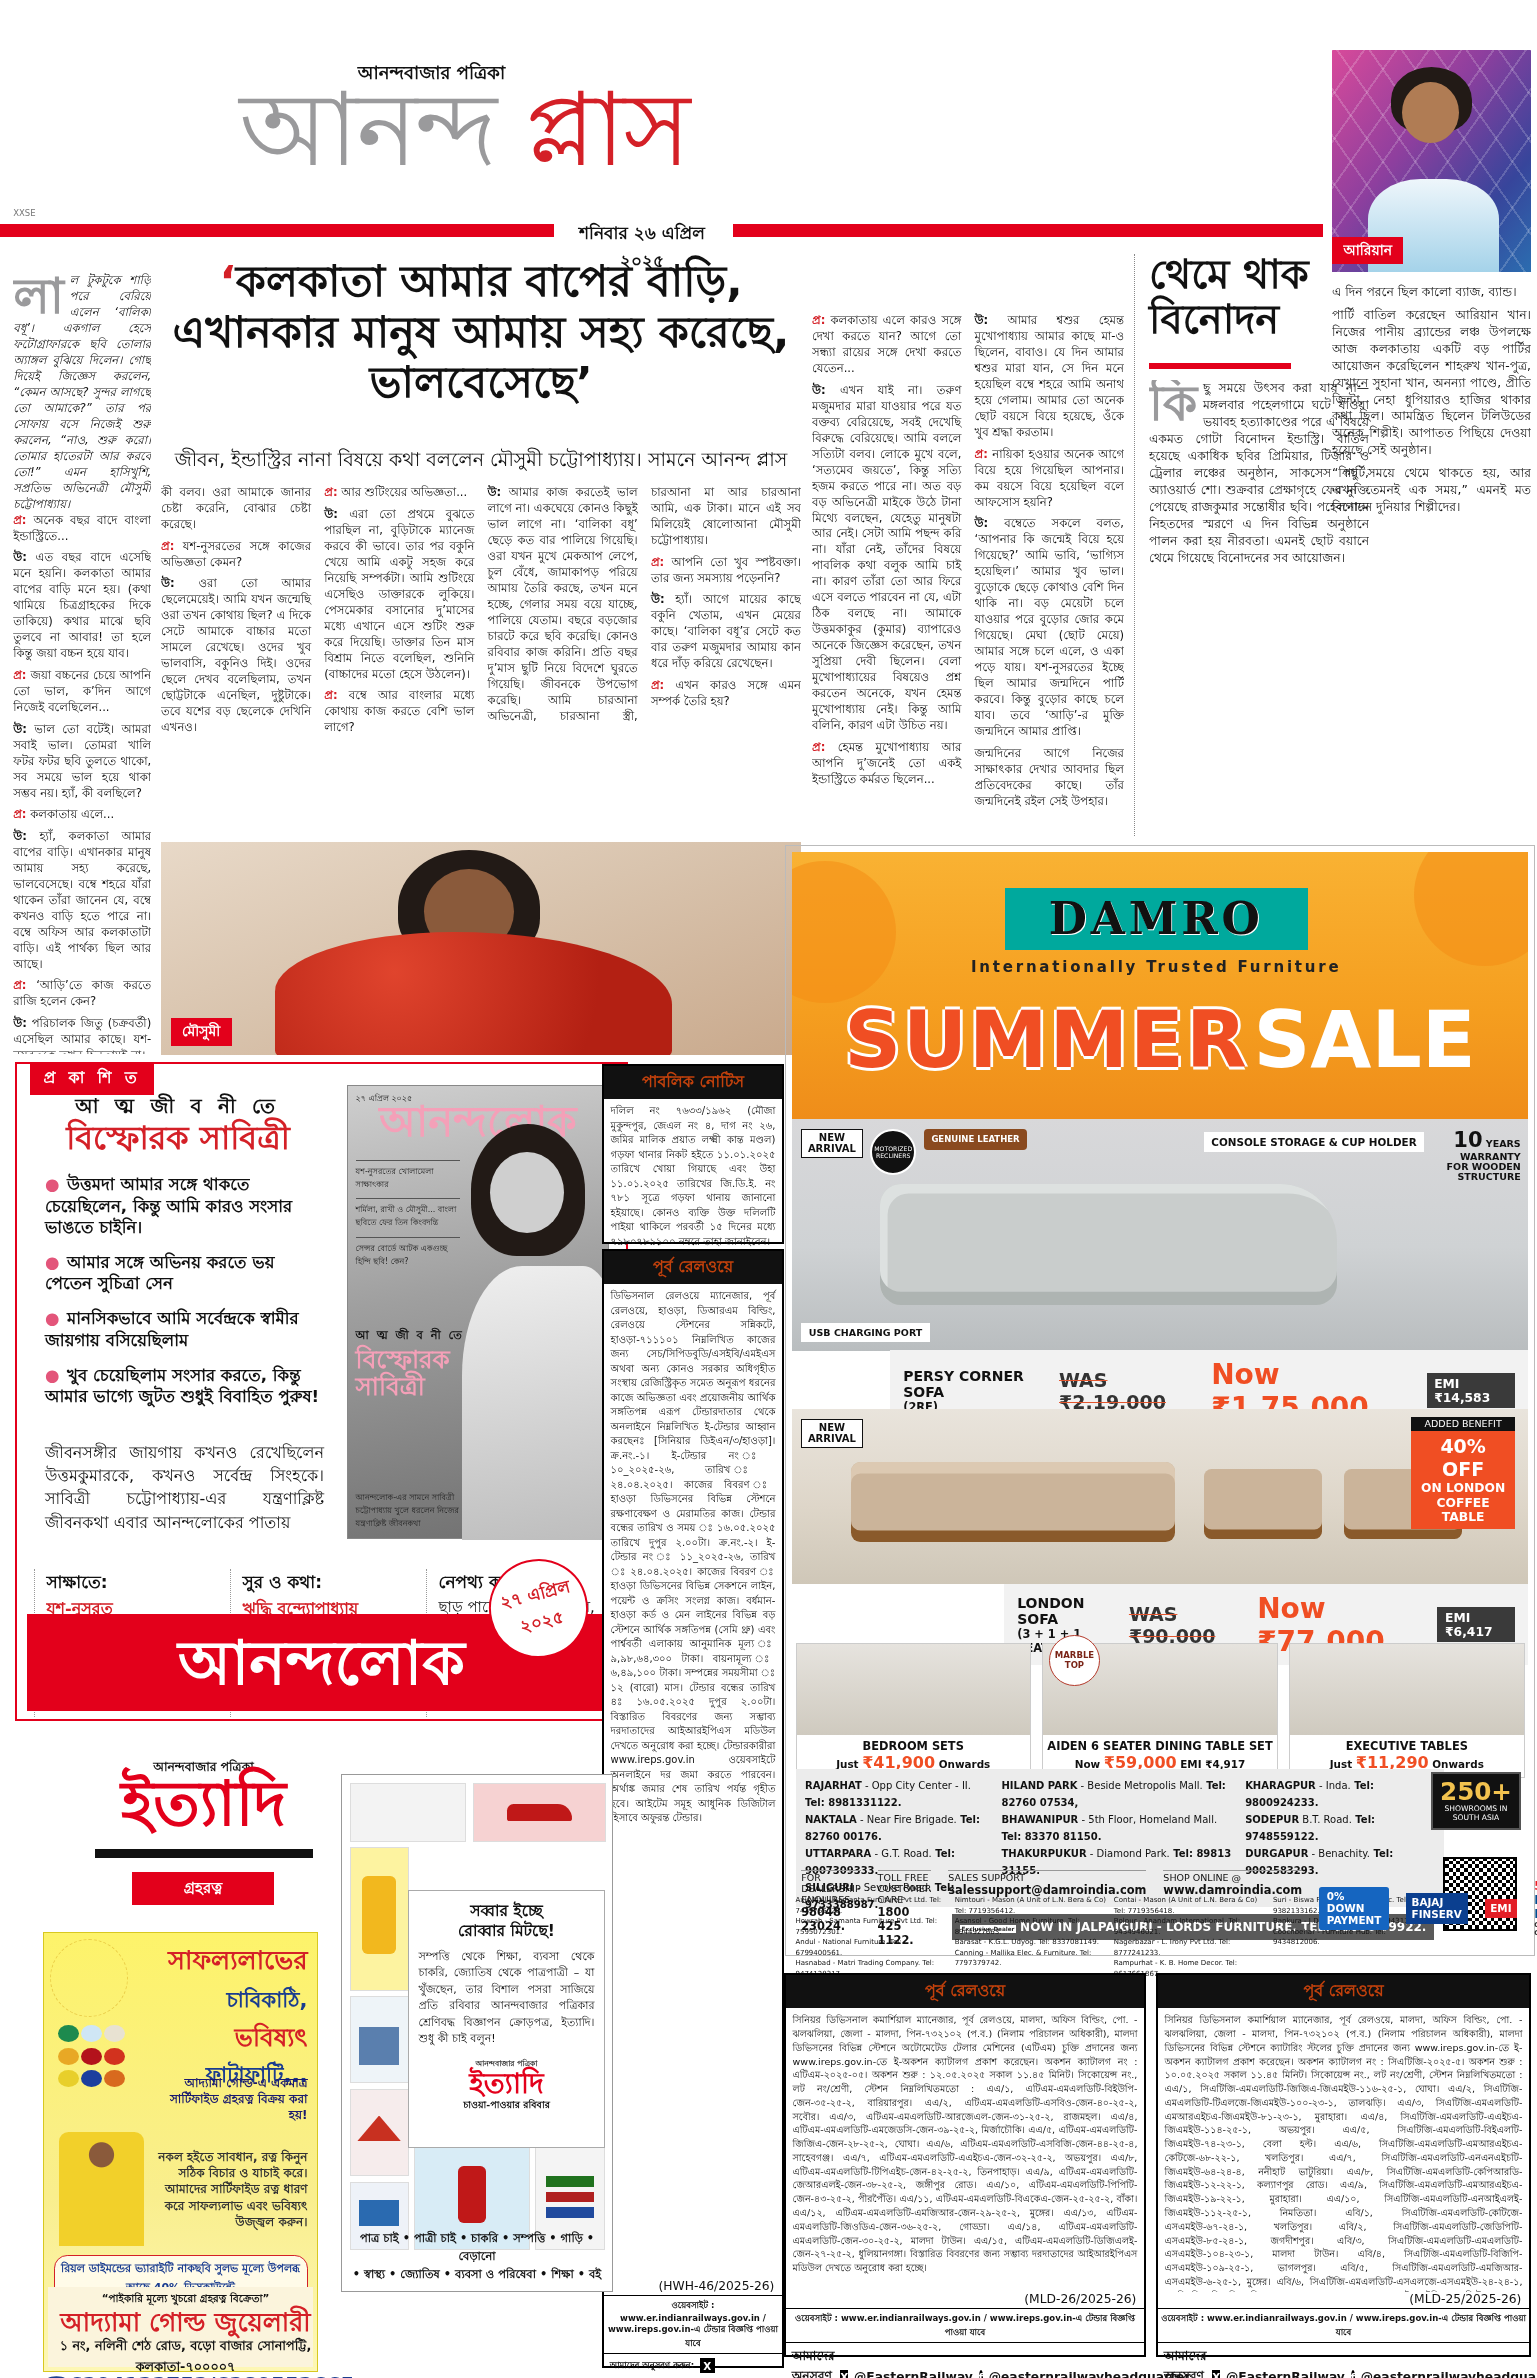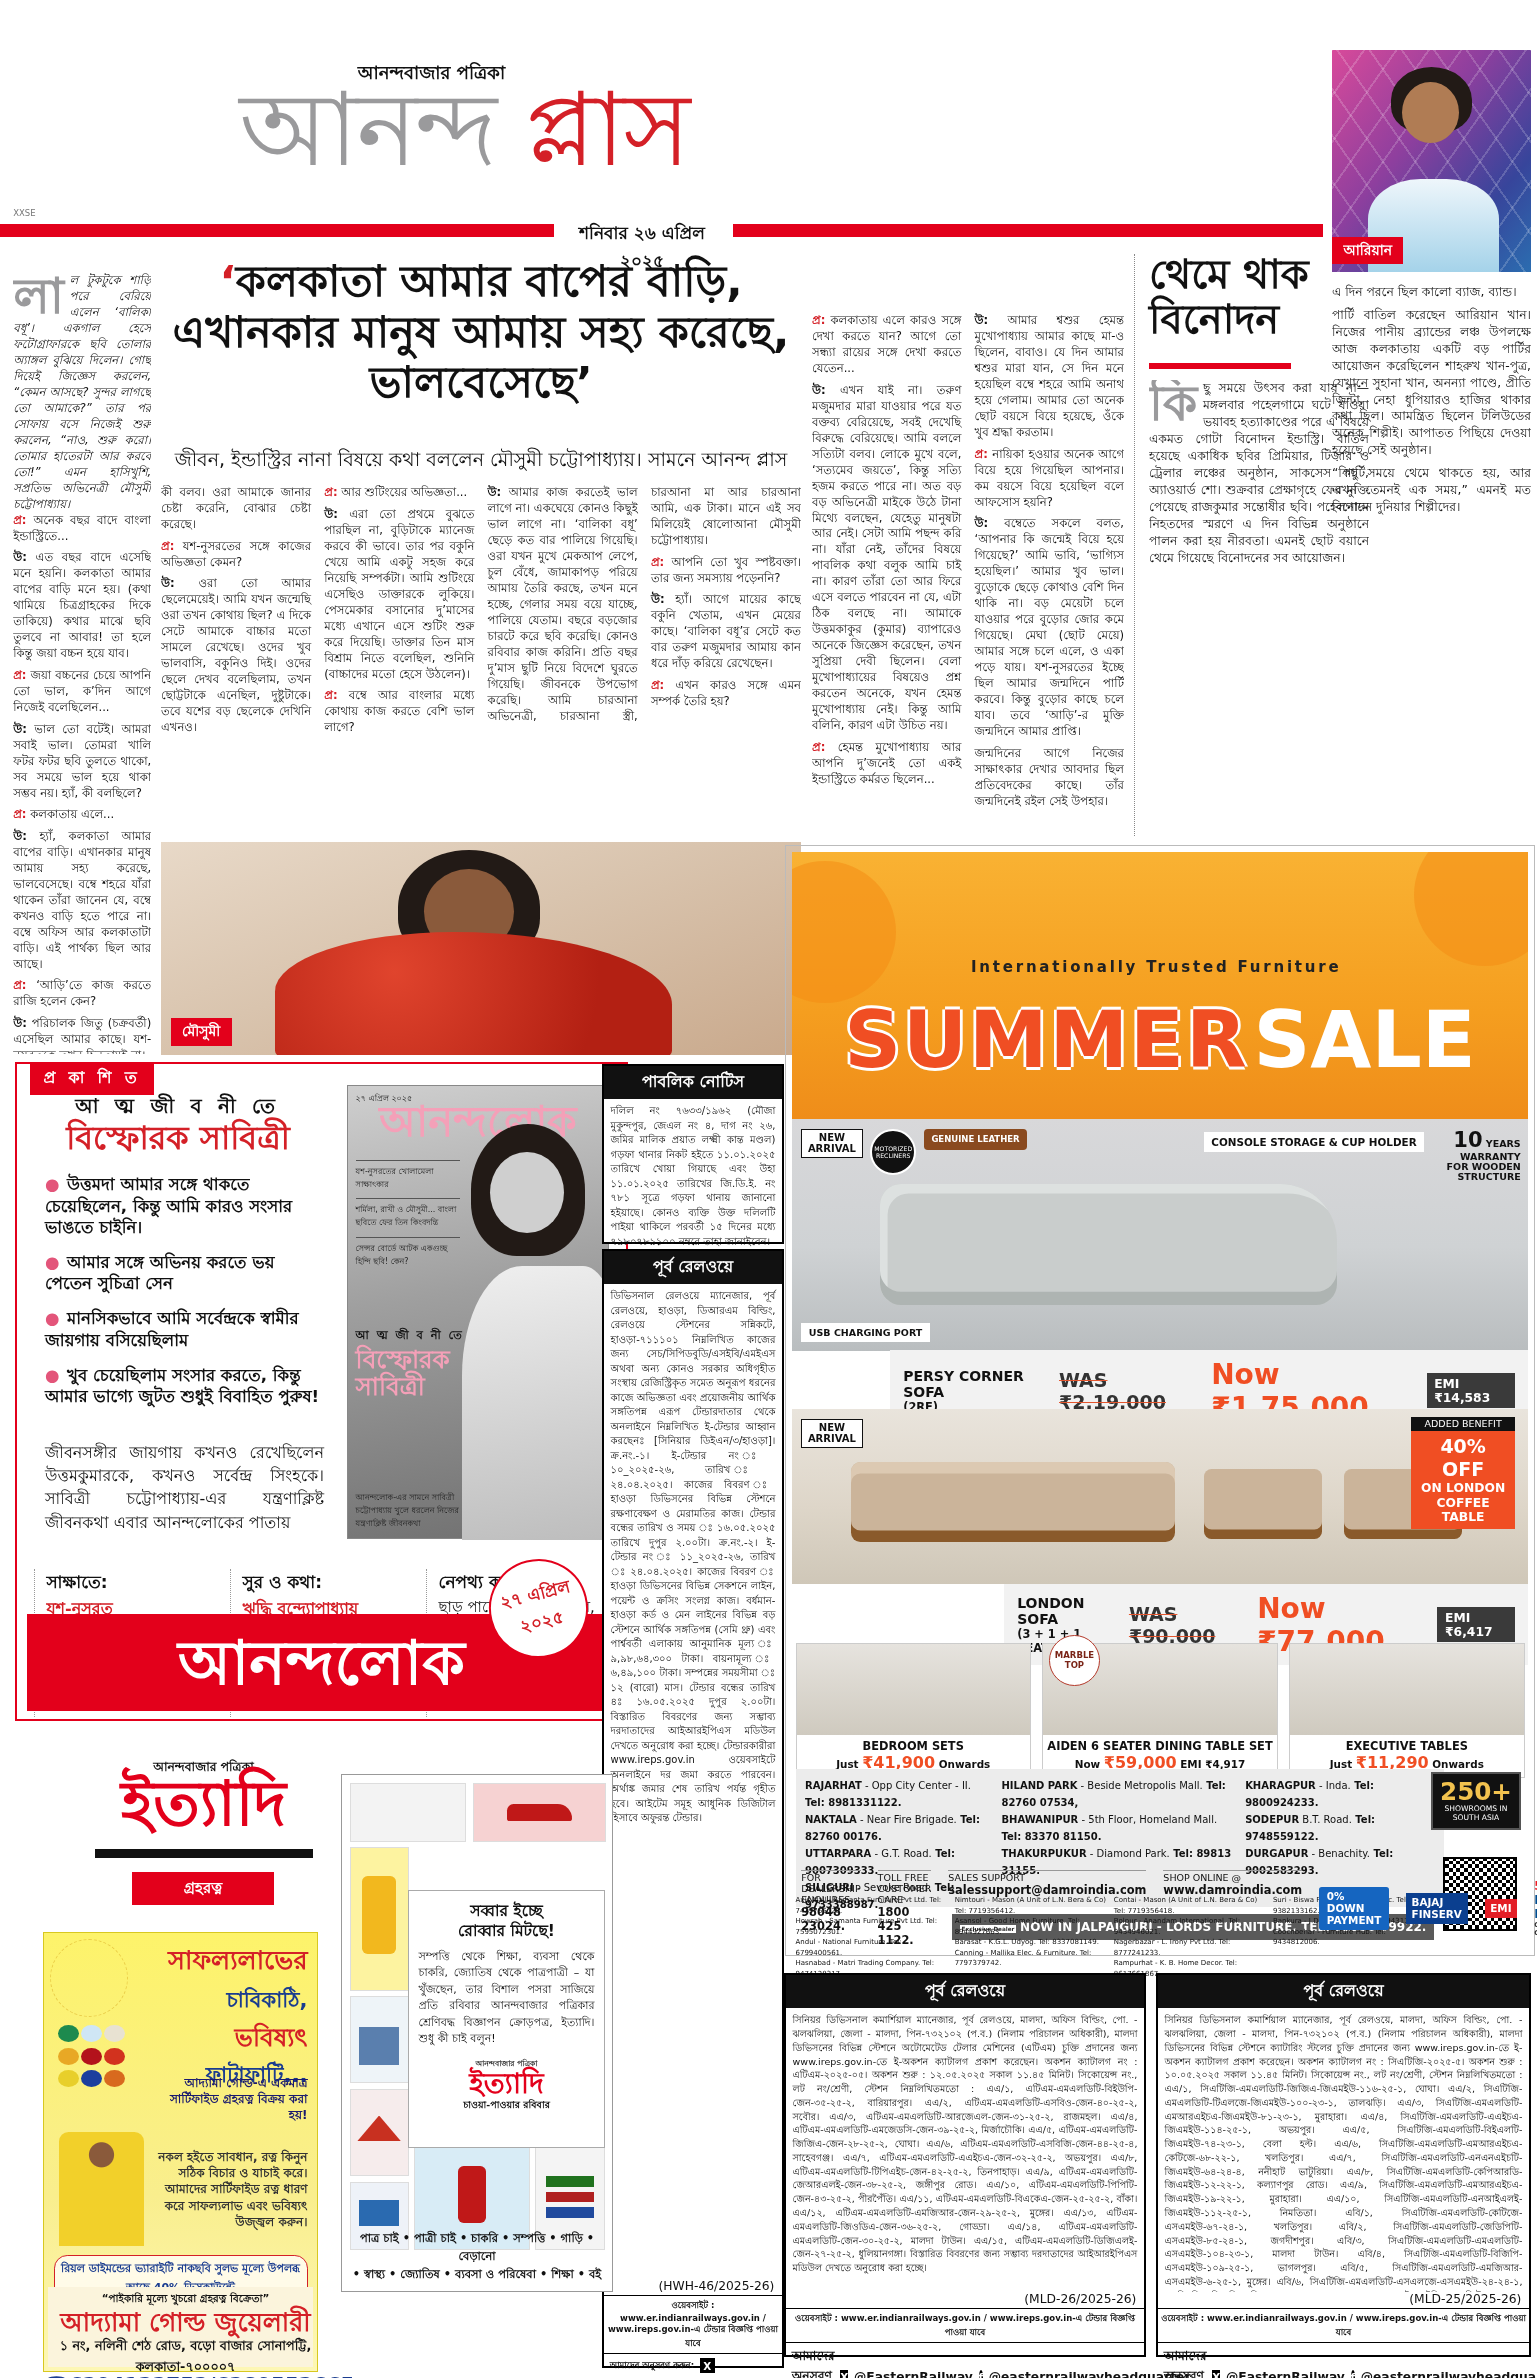--- a/index.html
+++ b/index.html
@@ -59,21 +59,21 @@
   .cover-mast{color:#f4a0b8;font-size:42px;font-weight:bold;text-align:center;line-height:1;}
   .cover-small{font-size:8px;color:#222;}
   .sec-h{font-size:17px;font-weight:bold;}
   .sec-item{font-size:16px;font-weight:bold;color:#d42027;line-height:1.5;}
   .sec-plain{font-size:15px;line-height:1.45;}
   .alok-banner{background:#e3001b;color:#fff;font-size:61px;font-weight:bold;text-align:center;line-height:1.6;}
   .alok-badge{position:absolute;background:#fff;border:2.8px solid #e3001b;border-radius:50%;color:#d42027;
               font-weight:bold;font-size:17px;text-align:center;transform:rotate(-14deg);display:flex;align-items:center;justify-content:center;}
   
   .nbox{border:2.4px solid #000;background:#fff;}
-  .nbox-h{background:#111;color:#ffffff;text-align:center;font-size:16px;font-weight:bold;padding:2.8px 0;}
+  .nbox-h{background:#111;color:#c2410c;text-align:center;font-size:16px;font-weight:bold;padding:2.8px 0;}
   .nbody{font-size:10px;line-height:1.45;padding:5.7px 6.6px;}
   .nref{text-align:right;font-size:12.3px;padding:0 7.6px 1.9px 0;font-weight:500;}
   .nweb{font-size:8.5px;text-align:center;border-top:0.9px solid #000;padding:2.8px 1.9px;font-weight:bold;}
   .nfollow{font-size:12.3px;font-weight:bold;border-top:1.4px solid #000;padding:3.8px 5.7px;display:flex;align-items:center;gap:5.7px;}
   .xicon{display:inline-flex;width:15px;height:15px;background:#000;color:#fff;font-size:10.4px;align-items:center;justify-content:center;font-weight:bold;}
   .ficon{display:inline-flex;width:15px;height:15px;background:#000;color:#fff;border-radius:50%;font-size:10.4px;align-items:center;justify-content:center;font-weight:bold;}
   
   .damro-box{border:0.9px solid #bbb;}
   .damro-banner{background:linear-gradient(180deg,#f9b233 0%,#f59e1f 60%,#ef8d1a 100%);position:relative;overflow:hidden;}
   .palm{position:absolute;width:142px;height:142px;border-radius:50%;background:rgba(244,140,20,.55);}
@@ -276,20 +276,21 @@
 
   <p class="para">এ দিন পরনে ছিল কালো ব্যাজ, ব্যান্ড।</p>
       <p class="para">পার্টি বাতিল করেছেন আরিয়ান খান। নিজের পানীয় ব্র্যান্ডের লঞ্চ উপলক্ষে আজ কলকাতায় একটি বড় পার্টির আয়োজন করেছিলেন শাহরুখ খান-পুত্র, যেখানে সুহানা খান, অনন্যা পাণ্ডে, প্রীতি জ়িন্টা, নেহা ধুপিয়ারও হাজির থাকার কথা ছিল। আমন্ত্রিত ছিলেন টলিউডের অনেক শিল্পীই। আপাতত পিছিয়ে দেওয়া হয়েছে সেই অনুষ্ঠান।</p>
       <p class="para">“কিছু সময়ে থেমে থাকতে হয়, আর এখন তেমনই এক সময়,” এমনই মত বিনোদন দুনিয়ার শিল্পীদের।</p>
     </div>
 
   <div class="abs damro-box" style="left:785px;top:845px;width:748px;height:1109px;">
     <div class="damro-banner" style="position:absolute;left:5.7px;top:5.7px;right:5.7px;height:267px;">
       <div class="palm" style="left:-38px;top:9.5px;"></div>
       <div class="palm" style="right:-28px;top:-28px;"></div>
+      <div class="damro-logo" style="position:absolute;left:213px;top:36px;width:303px;">DAMRO</div>
       <div class="damro-tag" style="position:absolute;left:175px;top:106px;width:379px;">Internationally Trusted Furniture</div>
       <div style="position:absolute;left:0;top:142px;width:100%;text-align:center;white-space:nowrap;">
         <span class="summer">SUMMER</span> <span class="sale">SALE</span>
       </div>
     </div>
 
     <div class="roomA" style="position:absolute;left:5.7px;top:273px;right:5.7px;height:232px;">
       <div class="sofaA"></div>
       <div style="position:absolute;left:9.5px;top:9.5px;display:flex;gap:7.6px;align-items:flex-start;">
         <div class="badge-new"><span>NEW</span><br><span>ARRIVAL</span></div>

